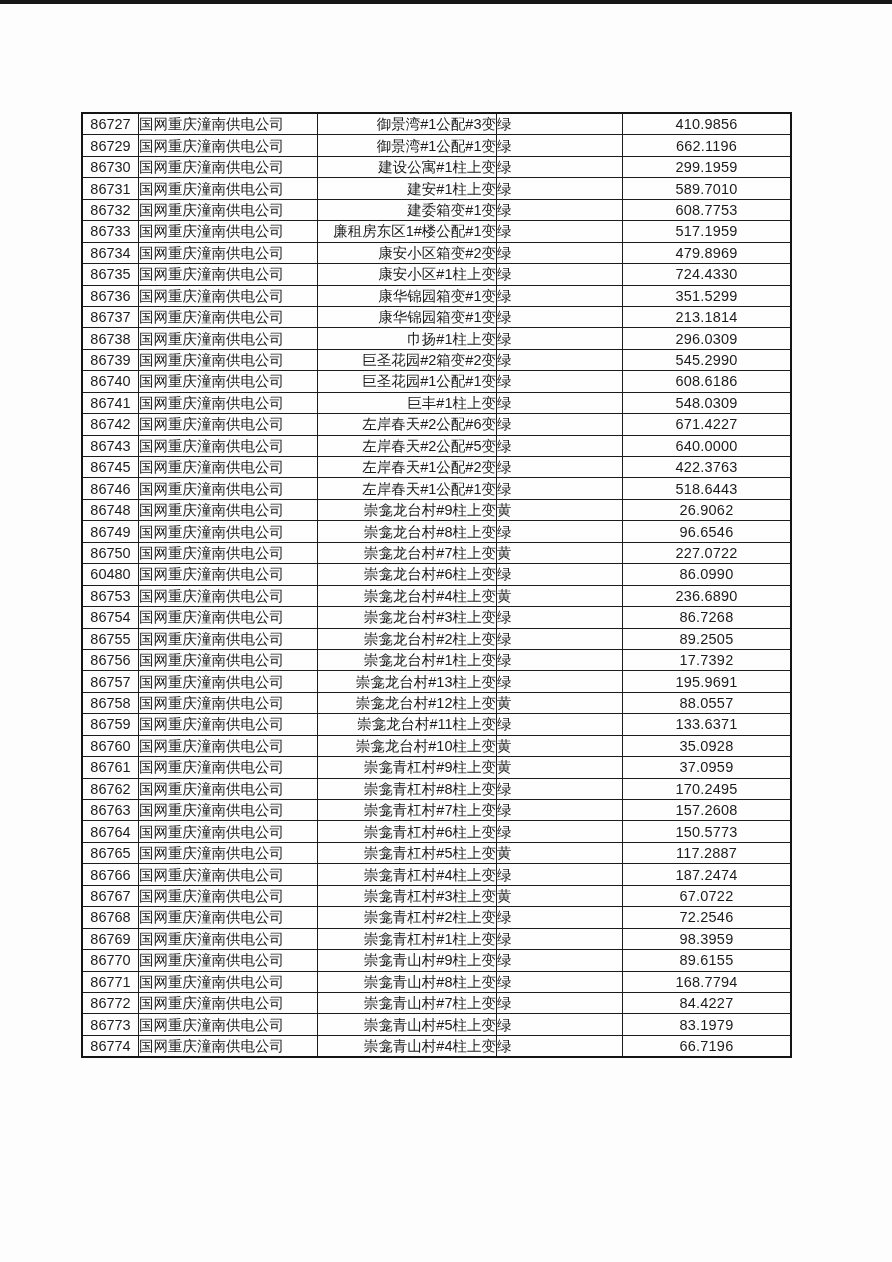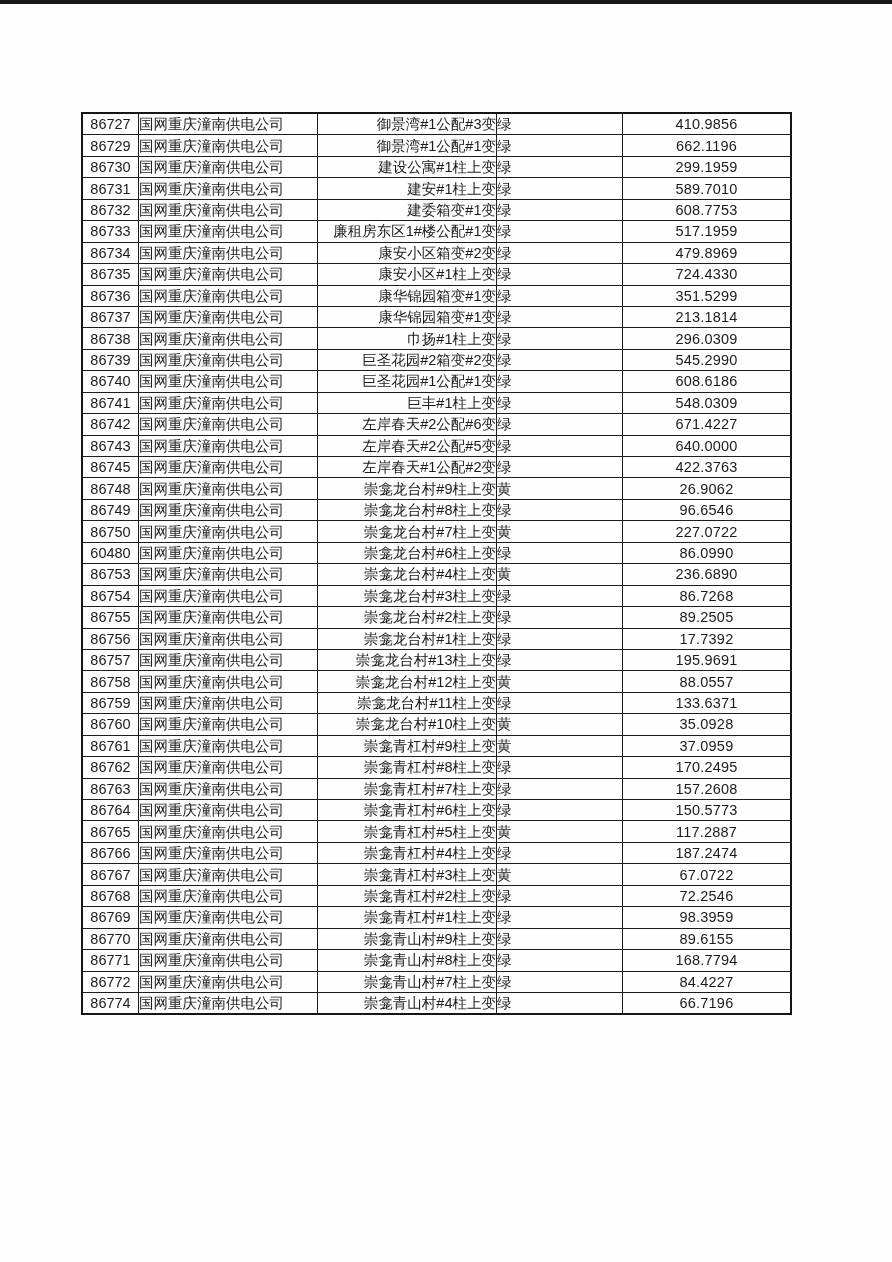--- a/index.html
+++ b/index.html
@@ -177,20 +177,27 @@
           <td class="c4">640.0000</td>
         </tr>
         <tr>
           <td class="c0">86745</td>
           <td class="c1">国网重庆潼南供电公司</td>
           <td class="c2">左岸春天#1公配#2变</td>
           <td class="c3">绿</td>
           <td class="c4">422.3763</td>
         </tr>
         <tr>
+          <td class="c0">86746</td>
+          <td class="c1">国网重庆潼南供电公司</td>
+          <td class="c2">左岸春天#1公配#1变</td>
+          <td class="c3">绿</td>
+          <td class="c4">518.6443</td>
+        </tr>
+        <tr>
           <td class="c0">86748</td>
           <td class="c1">国网重庆潼南供电公司</td>
           <td class="c2">崇龛龙台村#9柱上变</td>
           <td class="c3">黄</td>
           <td class="c4">26.9062</td>
         </tr>
         <tr>
           <td class="c0">86749</td>
           <td class="c1">国网重庆潼南供电公司</td>
           <td class="c2">崇龛龙台村#8柱上变</td>
@@ -343,20 +350,27 @@
           <td class="c2">崇龛青山村#8柱上变</td>
           <td class="c3">绿</td>
           <td class="c4">168.7794</td>
         </tr>
         <tr>
           <td class="c0">86772</td>
           <td class="c1">国网重庆潼南供电公司</td>
           <td class="c2">崇龛青山村#7柱上变</td>
           <td class="c3">绿</td>
           <td class="c4">84.4227</td>
+        </tr>
+        <tr>
+          <td class="c0">86773</td>
+          <td class="c1">国网重庆潼南供电公司</td>
+          <td class="c2">崇龛青山村#5柱上变</td>
+          <td class="c3">绿</td>
+          <td class="c4">83.1979</td>
         </tr>
         <tr>
           <td class="c0">86774</td>
           <td class="c1">国网重庆潼南供电公司</td>
           <td class="c2">崇龛青山村#4柱上变</td>
           <td class="c3">绿</td>
           <td class="c4">66.7196</td>
         </tr>
       </tbody>
   </table>

